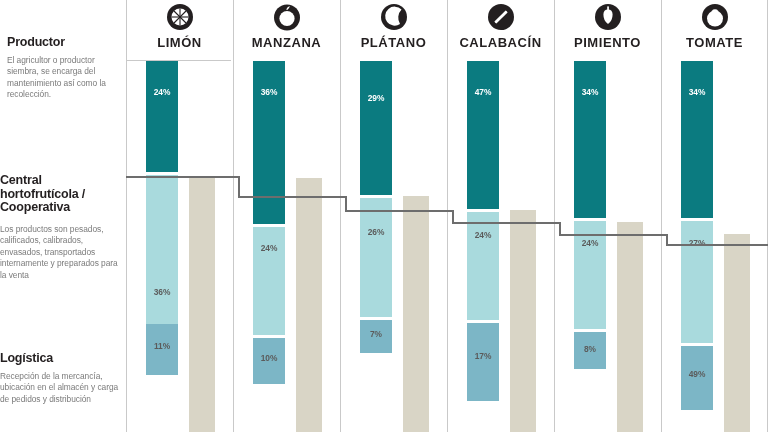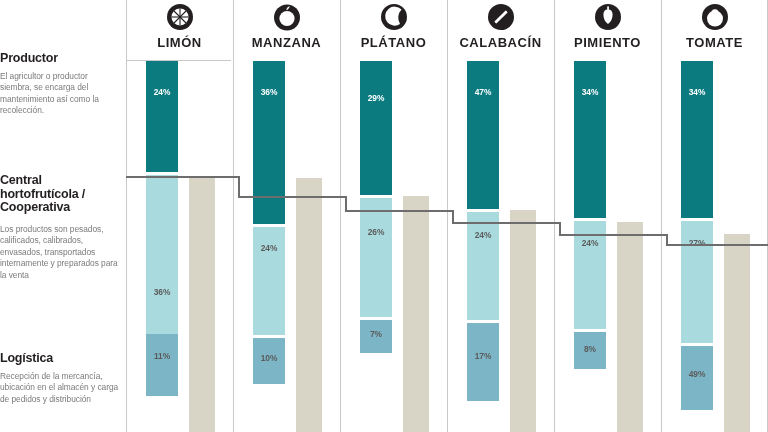--- a/index.html
+++ b/index.html
@@ -58,21 +58,21 @@
   
   .rule{position:absolute;height:1px;background:#c9c9c9;}
 </style>
 </head>
 <body>
 
 <div id="root">
 
   <div class="left-col">
 
-    <div class="stage" style="top:52px;">
+    <div class="stage" style="top:36px;padding-left:7px;">
       <div class="stage-title">Productor</div>
       <div class="stage-desc">El agricultor o productor siembra, se encarga del mantenimiento así como la recolección.</div>
     </div>
 
     <div class="stage" style="top:174px;">
       <div class="stage-title">Central hortofrutícola / Cooperativa</div>
       <div class="stage-desc" style="margin-top:9px;">Los productos son pesados, calificados, calibrados, envasados, transportados internamente y preparados para la venta</div>
     </div>
 
     <div class="stage" style="top:352px;">
@@ -115,21 +115,21 @@
         <div class="head-label">LIMÓN</div>
       </div>
 
       <div class="bar bar-main" style="top:61px;height:371px;">
         <div class="seg seg-prod" style="top:0px;height:111px;">
           <div class="seg-label" style="top:26px;">24%</div>
         </div>
         <div class="seg seg-central" style="top:114px;height:164px;">
           <div class="seg-label" style="top:112px;">36%</div>
         </div>
-        <div class="seg seg-log" style="top:273px;height:62px;">
+        <div class="seg seg-log" style="top:263px;height:51px;">
           <div class="seg-label" style="top:17px;">11%</div>
         </div>
       </div>
 
       <div class="bar bar-ref" style="top:178px;height:254px;"></div>
     </div>
 
     <div class="col" style="left:107px;">
       <div class="head">
         <div class="icon-wrap">

